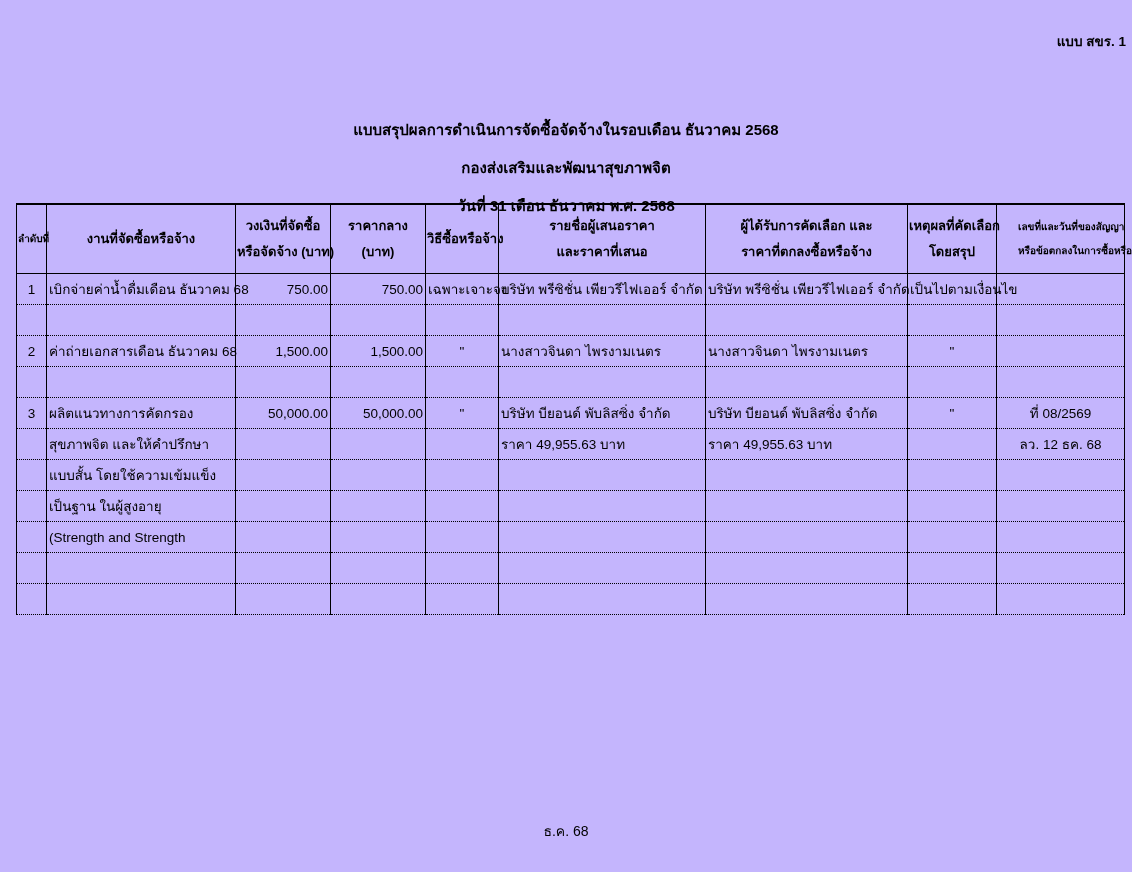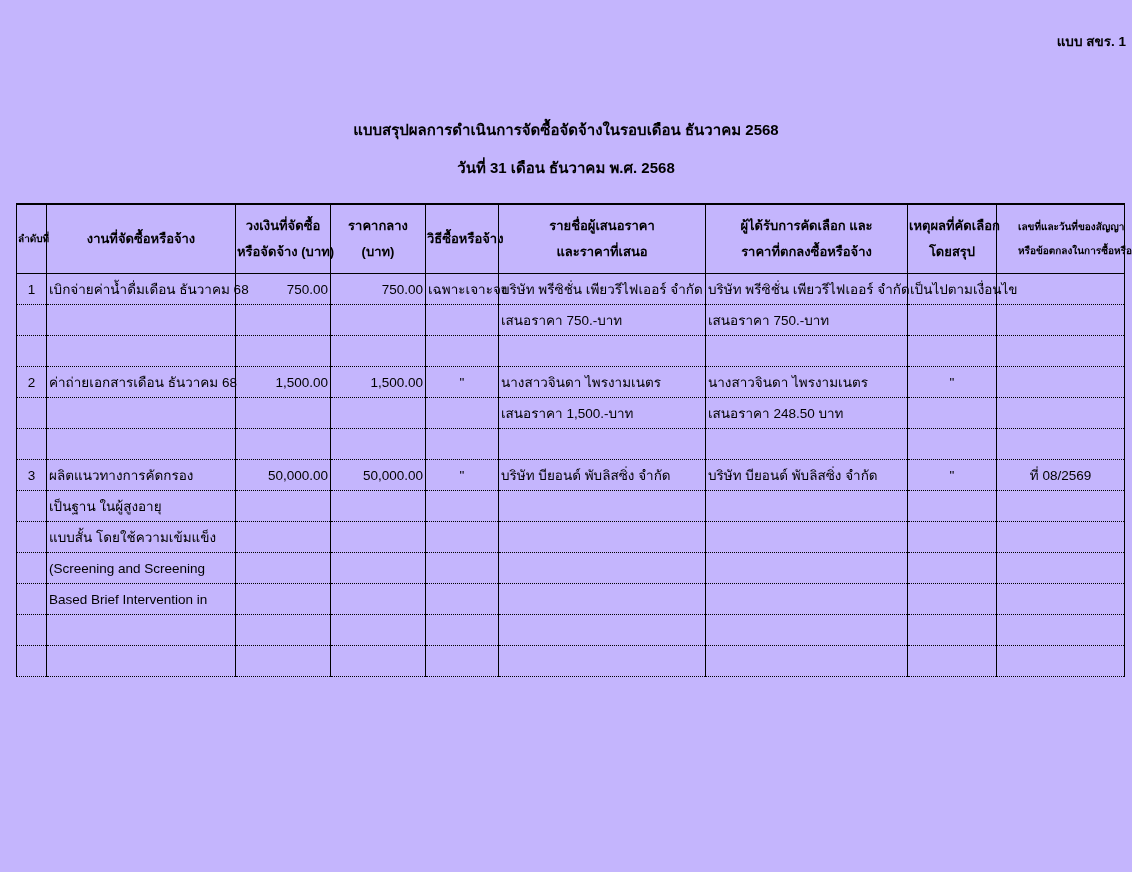--- a/index.html
+++ b/index.html
@@ -92,20 +92,21 @@
 </style>
 </head>
 <body>
 
 <div class="page">
 
   <div class="form-code">แบบ สขร. 1</div>
 
   <div class="title-block">
     <p class="title-line">แบบสรุปผลการดำเนินการจัดซื้อจัดจ้างในรอบเดือน ธันวาคม 2568</p>
+    <p class="title-line">กองส่งเสริมและพัฒนาสุขภาพจิต</p>
     <p class="title-line">วันที่  31 เดือน  ธันวาคม  พ.ศ. 2568</p>
   </div>
 
   <table class="proc">
     <colgroup>
       <col style="width:30px">
         <col style="width:189px">
         <col style="width:95px">
       <col style="width:95px">
         <col style="width:73px">
@@ -165,56 +166,34 @@
           <td class="c6">บริษัท พรีซิชั่น เพียวรีไฟเออร์  จำกัด</td>
           <td class="c7">เป็นไปตามเงื่อนไข</td>
           <td class="c8"></td>
         </tr>
         <tr>
           <td class="c0"></td>
           <td class="c1"></td>
           <td class="c2"></td>
           <td class="c3"></td>
           <td class="c4"></td>
-          <td class="c5">เสนอราคา 750.-บาท</td>
-          <td class="c6">เสนอราคา 750.-บาท</td>
-          <td class="c7"></td>
-          <td class="c8"></td>
-        </tr>
-        <tr>
-          <td class="c0"></td>
-          <td class="c1"></td>
-          <td class="c2"></td>
-          <td class="c3"></td>
-          <td class="c4"></td>
           <td class="c5"></td>
           <td class="c6"></td>
           <td class="c7"></td>
           <td class="c8"></td>
         </tr>
         <tr>
           <td class="c0">2</td>
           <td class="c1">ค่าถ่ายเอกสารเดือน ธันวาคม 68</td>
           <td class="c2">1,500.00</td>
           <td class="c3">1,500.00</td>
           <td class="c4">"</td>
           <td class="c5">นางสาวจินดา  ไพรงามเนตร</td>
           <td class="c6">นางสาวจินดา  ไพรงามเนตร</td>
           <td class="c7">"</td>
-          <td class="c8"></td>
-        </tr>
-        <tr>
-          <td class="c0"></td>
-          <td class="c1"></td>
-          <td class="c2"></td>
-          <td class="c3"></td>
-          <td class="c4"></td>
-          <td class="c5">เสนอราคา 1,500.-บาท</td>
-          <td class="c6">เสนอราคา 248.50 บาท</td>
-          <td class="c7"></td>
           <td class="c8"></td>
         </tr>
         <tr>
           <td class="c0"></td>
           <td class="c1"></td>
           <td class="c2"></td>
           <td class="c3"></td>
           <td class="c4"></td>
           <td class="c5"></td>
           <td class="c6"></td>
@@ -227,54 +206,54 @@
           <td class="c2">50,000.00</td>
           <td class="c3">50,000.00</td>
           <td class="c4">"</td>
           <td class="c5">บริษัท บียอนด์ พับลิสซิ่ง จำกัด</td>
           <td class="c6">บริษัท บียอนด์ พับลิสซิ่ง จำกัด</td>
           <td class="c7">"</td>
           <td class="c8">ที่ 08/2569</td>
         </tr>
         <tr>
           <td class="c0"></td>
+          <td class="c1">สุขภาพจิต และให้คำปรึกษา</td>
+          <td class="c2"></td>
+          <td class="c3"></td>
+          <td class="c4"></td>
+          <td class="c5">ราคา 49,955.63 บาท</td>
+          <td class="c6">ราคา 49,955.63 บาท</td>
+          <td class="c7"></td>
+          <td class="c8">ลว. 12 ธค. 68</td>
+        </tr>
+        <tr>
+          <td class="c0"></td>
+          <td class="c1">แบบสั้น โดยใช้ความเข้มแข็ง</td>
+          <td class="c2"></td>
+          <td class="c3"></td>
+          <td class="c4"></td>
+          <td class="c5"></td>
+          <td class="c6"></td>
+          <td class="c7"></td>
+          <td class="c8"></td>
+        </tr>
+        <tr>
+          <td class="c0"></td>
           <td class="c1">เป็นฐาน ในผู้สูงอายุ</td>
           <td class="c2"></td>
           <td class="c3"></td>
           <td class="c4"></td>
           <td class="c5"></td>
           <td class="c6"></td>
           <td class="c7"></td>
           <td class="c8"></td>
         </tr>
         <tr>
           <td class="c0"></td>
-          <td class="c1">แบบสั้น โดยใช้ความเข้มแข็ง</td>
-          <td class="c2"></td>
-          <td class="c3"></td>
-          <td class="c4"></td>
-          <td class="c5"></td>
-          <td class="c6"></td>
-          <td class="c7"></td>
-          <td class="c8"></td>
-        </tr>
-        <tr>
-          <td class="c0"></td>
-          <td class="c1">(Screening and Screening</td>
-          <td class="c2"></td>
-          <td class="c3"></td>
-          <td class="c4"></td>
-          <td class="c5"></td>
-          <td class="c6"></td>
-          <td class="c7"></td>
-          <td class="c8"></td>
-        </tr>
-        <tr>
-          <td class="c0"></td>
-          <td class="c1">Based Brief Intervention in</td>
+          <td class="c1">(Strength and Strength</td>
           <td class="c2"></td>
           <td class="c3"></td>
           <td class="c4"></td>
           <td class="c5"></td>
           <td class="c6"></td>
           <td class="c7"></td>
           <td class="c8"></td>
         </tr>
         <tr>
           <td class="c0"></td>
@@ -294,14 +273,15 @@
           <td class="c3"></td>
           <td class="c4"></td>
           <td class="c5"></td>
           <td class="c6"></td>
           <td class="c7"></td>
           <td class="c8"></td>
         </tr>
       </tbody>
   </table>
 
+  <div class="footer">ธ.ค. 68</div>
 
 </div>
 
 </body></html>

